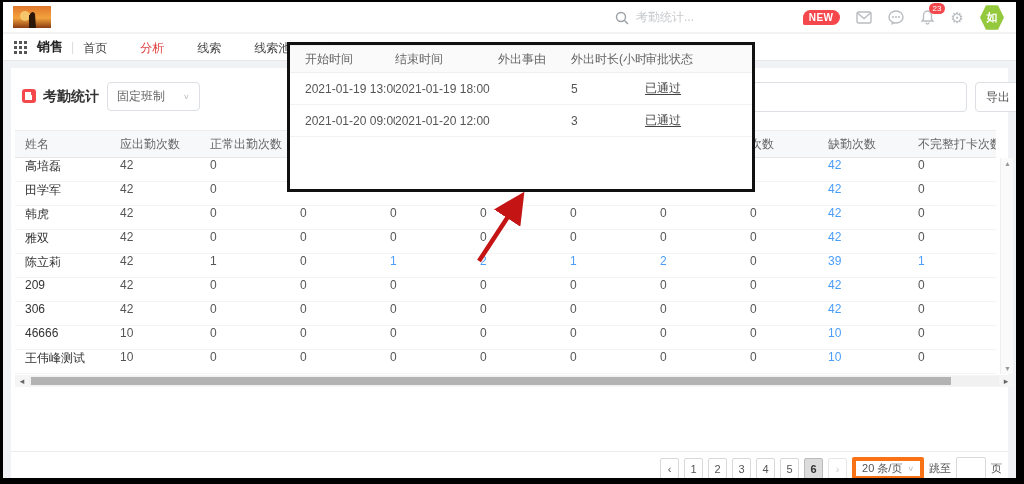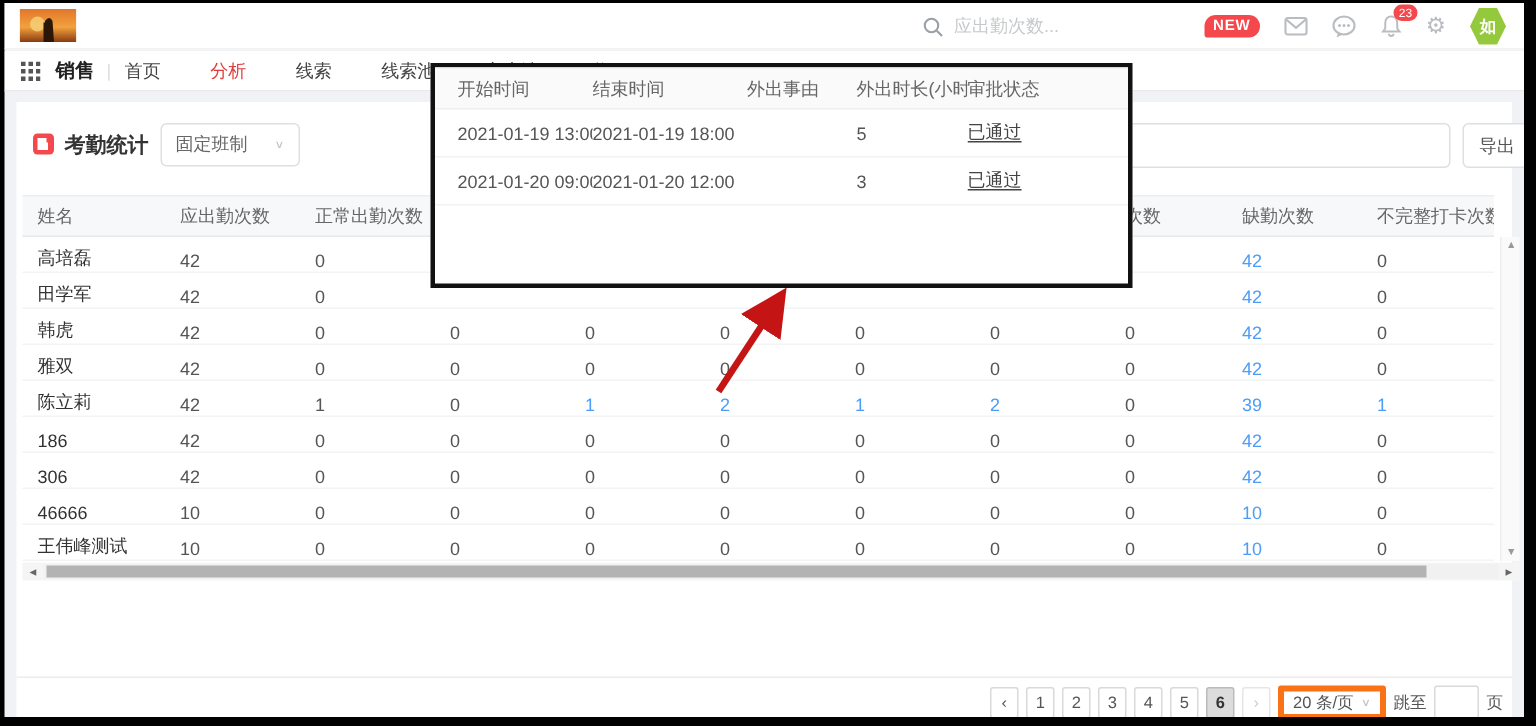--- a/index.html
+++ b/index.html
@@ -49,21 +49,21 @@
                   border-radius:4px; display:flex; align-items:center; gap:18px; padding:0 9px;
                   font-size:12px; color:#666; background:#fff; cursor:pointer; }
   .chev { color:#c0c4c8; font-size:9px; transform:scaleY(.8); }
   .filter-input { position:absolute; left:700px; top:2px; width:256px; height:30px; border:1px solid #dcdfe3;
                   border-radius:4px; font-size:12px; padding:0 8px; color:#333; outline:none; }
   .export-btn { position:absolute; left:964px; top:2px; width:46px; height:30px; border:1px solid #dcdfe3;
                 border-radius:4px; background:#fff; font-size:12px; color:#555; cursor:pointer; }
 
   
   .table { position:absolute; left:4px; top:62px; width:981px; }
-  .trow { display:flex; height:24px; align-items:flex-end; border-bottom:1px solid #f2f3f5; }
+  .trow { display:flex; height:24px; align-items:flex-start; border-bottom:1px solid #f2f3f5; }
   .thead-row { display:flex; height:28px; align-items:center; background:#f7f8fa;
                border-top:1px solid #ededed; border-bottom:1px solid #e8e8e8; }
   .cell { font-size:12px; color:#555; padding-left:10px; overflow:hidden; white-space:nowrap; flex:none; }
   .hcell { color:#666; }
   .name { color:#333; }
   .c0{width:95px;} .c1,.c2,.c3,.c4,.c5,.c6,.c7{width:90px;} .c8{width:78px;} .c9{width:90px;} .c10{width:88px;}
   .link { color:#4b9df7; cursor:pointer; }
 
   
   .vscroll { position:absolute; left:989px; top:90px; width:13px; height:216px; background:#fafafa;
@@ -126,21 +126,21 @@
         <circle cx="12" cy="10" r="5" fill="#f8d27a" opacity=".8"></circle>
         <path d="M17 22 L17 8 Q20 4 22 8 L23 22 Z" fill="#2b1608"></path>
         <rect x="16" y="9" width="2" height="13" fill="#2b1608"></rect>
       </svg>
     </div>
     <div class="search-wrap">
       <svg width="14" height="14" viewBox="0 0 14 14">
         <circle cx="6" cy="6" r="4.5" fill="none" stroke="#9aa0a6" stroke-width="1.4"></circle>
         <line x1="9.5" y1="9.5" x2="13" y2="13" stroke="#9aa0a6" stroke-width="1.4"></line>
       </svg>
-      <span class="search-ph">应出勤次数...</span>
+      <span class="search-ph">考勤统计...</span>
     </div>
     <div class="top-icons">
       <span class="new-badge">NEW</span>
       <span class="ticon">
         <svg width="16" height="13" viewBox="0 0 16 13">
           <rect x="1" y="1" width="14" height="11" rx="1.5" fill="none" stroke="#b9bcc0" stroke-width="1.4"></rect>
           <polyline points="1.5,2 8,7.5 14.5,2" fill="none" stroke="#b9bcc0" stroke-width="1.4"></polyline>
         </svg>
       </span>
       <span class="ticon">
@@ -271,21 +271,21 @@
             <div class="cell c3">0</div>
             <div class="cell c4 link">1</div>
             <div class="cell c5 link">2</div>
             <div class="cell c6 link">1</div>
             <div class="cell c7 link">2</div>
             <div class="cell c8">0</div>
             <div class="cell c9 link">39</div>
             <div class="cell c10 link">1</div>
           </div>
           <div class="trow">
-            <div class="cell name c0">186</div>
+            <div class="cell name c0">209</div>
             <div class="cell c1">42</div>
             <div class="cell c2">0</div>
             <div class="cell c3">0</div>
             <div class="cell c4">0</div>
             <div class="cell c5">0</div>
             <div class="cell c6">0</div>
             <div class="cell c7">0</div>
             <div class="cell c8">0</div>
             <div class="cell c9 link">42</div>
             <div class="cell c10">0</div>

